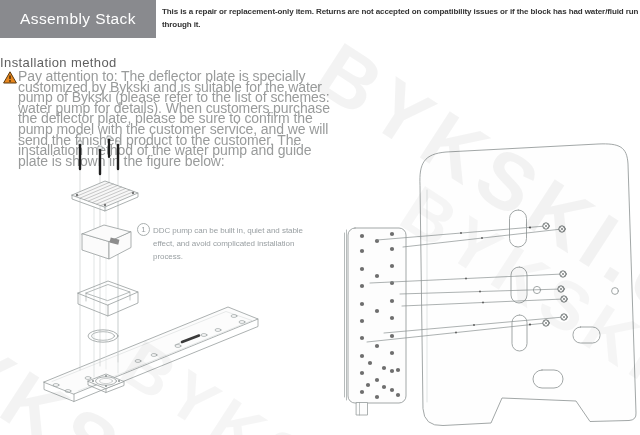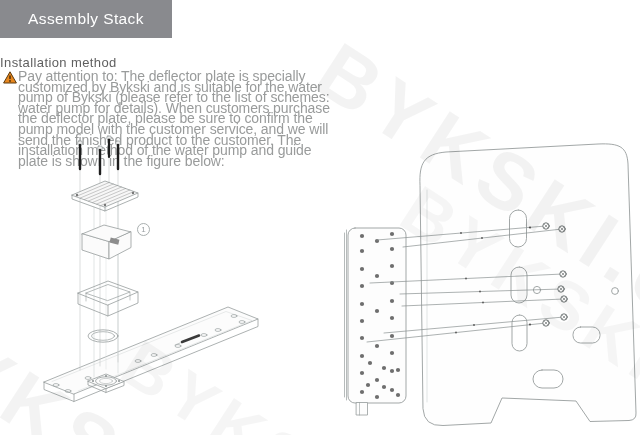--- a/index.html
+++ b/index.html
@@ -1,20 +1,20 @@
 <!DOCTYPE html>
 <html style="--c-header_bg: #898a8e; --c-header_text: #ffffff; --c-notice_text: #333333; --c-heading_text: #5f5f5f; --c-body_text: #999b9b; --c-note_text: #9aa0a3; --c-line_color: #979d9d; --c-warning_orange: #e8871e; --c-warning_dark: #5a3a10; --c-watermark: #000000;"><head>
 <meta charset="utf-8">
 <style>
   html,body{margin:0;padding:0;background:#fff;}
   #page{position:relative;width:640px;height:435px;background:#fff;overflow:hidden;
         font-family:"Liberation Sans",sans-serif;}
 
   
-  .hdr-box{position:absolute;left:0;top:0;width:172px;height:38px;
+  .hdr-box{position:absolute;left:0;top:0;width:156px;height:38px;
            background:var(--c-header_bg,#898a8e);display:flex;align-items:center;justify-content:center;}
   .hdr-title{color:var(--c-header_text,#ffffff);font-size:15.5px;font-weight:500;letter-spacing:.4px;}
   .hdr-notice{position:absolute;left:162px;top:6px;width:478px;
               font-size:8px;font-weight:bold;color:var(--c-notice_text,#333);
               line-height:12.5px;letter-spacing:-.1px;}
 
   
   .sec-heading{position:absolute;left:0;top:55px;width:332px;text-align:left;
                font-size:13px;color:var(--c-heading_text,#5f5f5f);letter-spacing:.4px;}
   .warn-icon{position:absolute;left:3px;top:71px;width:14px;height:13px;}
@@ -47,31 +47,33 @@
 <div id="page">
 
   <div class="wm wm1">BYKSKI.US</div>
   <div class="wm wm2">BYKSKI.US</div>
   <div class="wm wm3">BYKSKI.US</div>
   <div class="wm wm4">BYKSKI.US</div>
 
   <div class="hdr-box">
     <span class="hdr-title">Assembly Stack</span>
   </div>
+  <div class="hdr-notice">This is a repair or replacement-only item. Returns are not accepted on compatibility issues or if the block has had water/fluid run through it.</div>
 
   <div class="sec-heading">Installation method</div>
 
   <svg class="warn-icon" viewBox="0 0 14 13">
     <path d="M7,0.8 L13.4,12 L0.6,12 Z" fill="#e8871e" stroke="#5a3a10" stroke-width="1" stroke-linejoin="round"></path>
     <rect x="6.3" y="4.2" width="1.4" height="4" rx="0.7" fill="#3a2408"></rect>
     <circle cx="7" cy="9.9" r="0.85" fill="#3a2408"></circle>
   </svg>
   <div class="warn-text">Pay attention to:  The deflector plate is specially customized by Bykski and is suitable for the water pump of Bykski (please refer to the list of schemes: water pump for details). When customers purchase the deflector plate, please be sure to confirm the pump model with the customer service, and we will send the finished product to the customer. The installation method of the water pump and guide plate is shown in the figure below:</div>
 
   <div class="note-circle">1</div>
+  <div class="note-text">DDC pump can be built in, quiet and stable effect, and avoid complicated installation process.</div>
 
   <svg class="diagram-left" width="230" height="300" viewBox="0 0 230 300" fill="none" stroke="#979d9d" stroke-width="0.8" stroke-linejoin="round" stroke-linecap="round">
 
     <g>
       <path d="M14,247 L198,172 L228,184 L44,259 Z" fill="#fcfcfc"></path>
       <path d="M22,246.5 L196,176.5 L222,185.5 L48,256" stroke="#d2d6d6" stroke-width="0.5"></path>
       <path d="M14,247 L14,254.5 L44,266.5 L44,259 M44,266.5 L228,191.5 L228,184"></path>
       <g stroke-width="0.7">
         <ellipse cx="26" cy="250" rx="3" ry="1.4"></ellipse>
         <ellipse cx="38" cy="256" rx="3" ry="1.4"></ellipse>

